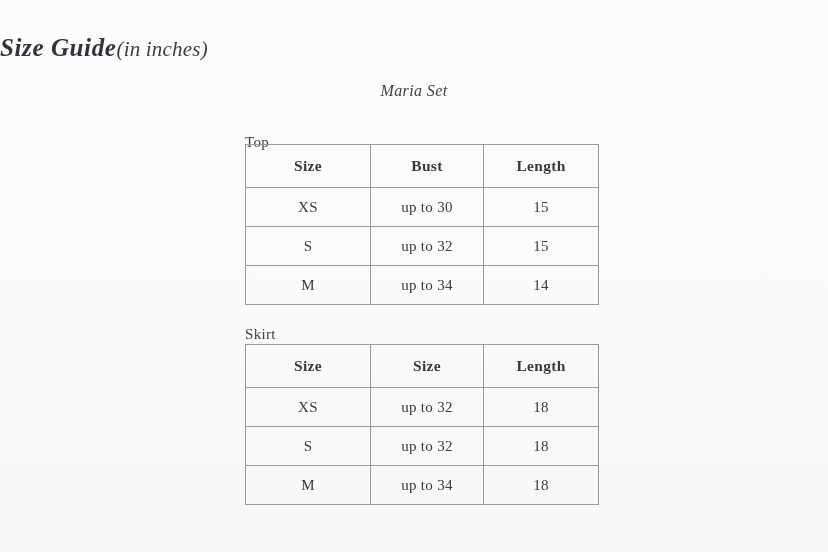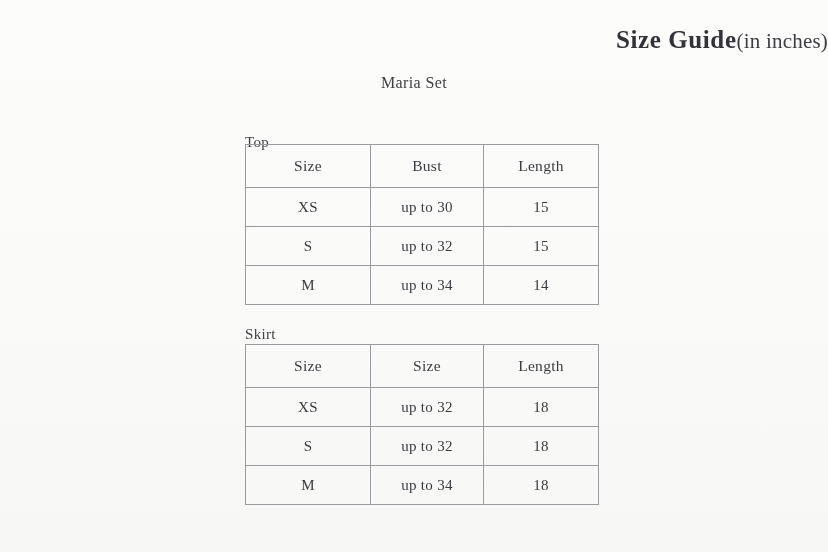--- a/index.html
+++ b/index.html
@@ -15,22 +15,23 @@
     overflow: hidden;
     position: relative;
   }
   .page {
     position: relative;
     width: 828px;
     height: 552px;
     background: linear-gradient(180deg, #fcfcfb 0%, #fafaf9 55%, #f7f7f6 100%);
   }
   .title-block {
-    text-align: right;
-    padding-top: 26px;
+    text-align: left;
+    padding-top: 34px;
+    font-style: italic;
   }
   .title-line {
     font-size: 25px;
     letter-spacing: 0.2px;
     color: #32323a;
   }
   .title-main {
     font-weight: bold;
     font-family: "Liberation Serif", serif;
     letter-spacing: 0.6px;
@@ -39,20 +40,21 @@
     font-weight: normal;
     font-size: 21px;
     color: #3c3c42;
   }
   .product-name {
     text-align: center;
     margin-top: 20px;
     font-size: 16px;
     color: #3f3f45;
     letter-spacing: 0.4px;
+    font-style: italic;
   }
   .section {
     position: absolute;
     left: 0;
     width: 828px;
   }
   .section-label {
     position: absolute;
     left: 245px;
     font-size: 15px;
@@ -76,21 +78,21 @@
   }
   table.size-table th {
     height: 40px;
   }
   table.size-table td {
     height: 36px;
   }
   .col-size { width: 122px; }
   .col-mid  { width: 110px; border-radius: 6px; }
   .col-len  { width: 112px; }
-  .hdr-text { font-size: 15.5px; }
+  .hdr-text { font-size: 15.5px; font-weight: bold; }
 </style>
 </head>
 <body>
 
 <div class="page">
 
   <div class="title-block">
     <div class="title-line">
       <span class="title-main">Size Guide</span><span class="title-sub">(in inches)</span>
     </div>

